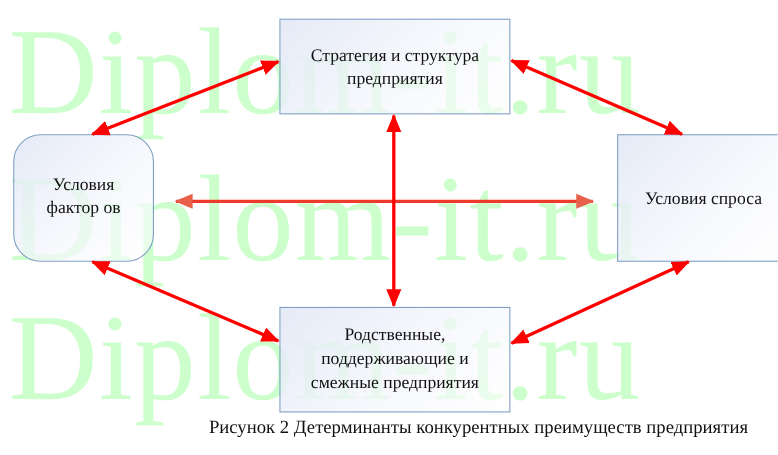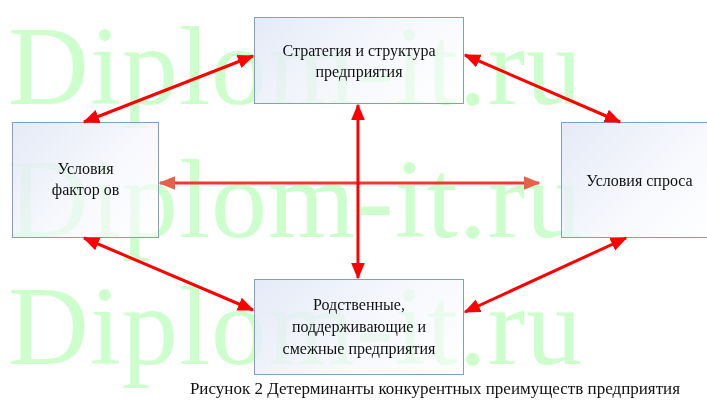--- a/index.html
+++ b/index.html
@@ -43,21 +43,21 @@
       color: #111111;
       font-size: 16px;
       line-height: 21px;
       z-index: 2;
     }
     .box span {
       display: block;
       white-space: pre-line;
     }
     .box-top     { left: 254px; top: 17px;  width: 210px; height: 87px; }
-    .box-left    { left: 12px;  top: 122px; width: 147px; height: 116px; }
+    .box-left    { left: 12px;  top: 122px; width: 128px; height: 116px; border-radius: 25px; }
     .box-right   { left: 540px; top: 122px; width: 157px; height: 116px; margin-left: 21px; }
     .box-bottom  { left: 254px; top: 279px; width: 210px; height: 96px; }
 
     .box-top span { margin-top: 0; }
     .box-left span { margin-top: -2px; }
     .box-bottom span { line-height: 22px; }
 
     svg.arrows {
       position: absolute;
       left: 0;

